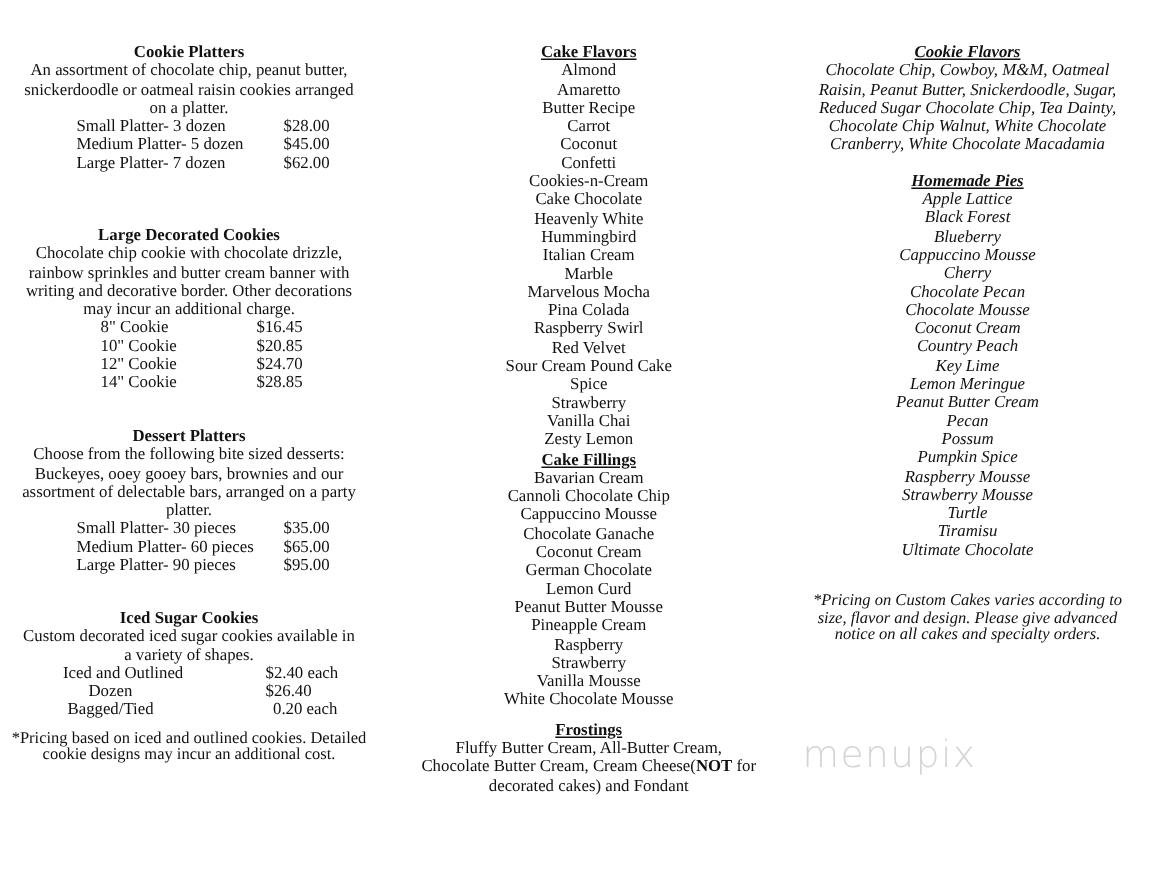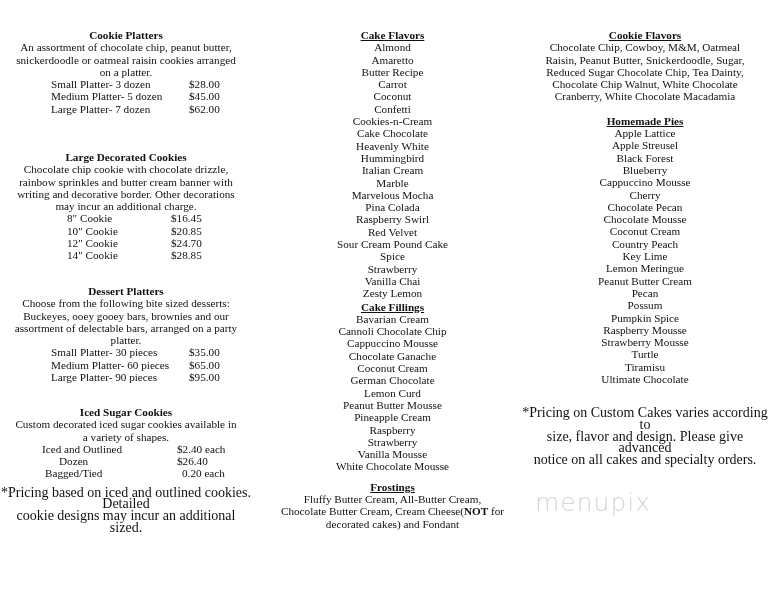--- a/index.html
+++ b/index.html
@@ -4,34 +4,34 @@
   <style>
     html, body { margin: 0; padding: 0; background: #ffffff; }
     body {
       width: 768px; height: 594px; position: relative; overflow: hidden;
       font-family: "Liberation Serif", "DejaVu Serif", serif;
       color: #111111; font-size: 11.2px; line-height: 12.3px;
     }
     .col { position: absolute; top: 29px; text-align: center; }
     .col-left { left: 0; width: 252px; }
     .col-mid { left: 265px; width: 255px; }
-    .col-right { left: 522px; width: 246px; }
+    .col-right { left: 522px; width: 246px; font-style: italic; }
     .h { font-weight: bold; }
     .u { text-decoration: underline; }
     .sect { position: absolute; left: 0; width: 100%; }
     .row { position: relative; height: 12.3px; text-align: left; white-space: nowrap; }
     .row .lbl { position: absolute; }
     .row .pr { position: absolute; }
     .list div { white-space: nowrap; }
     .wm {
       position: absolute; left: 535px; top: 497px;
       font-family: "DejaVu Sans", sans-serif; font-size: 25px; font-weight: 200;
       color: #d4d4d4; letter-spacing: 1px;
     }
-    .note { font-size: 14px; line-height: 11.6px; }
+    .note { font-size: 11px; line-height: 11.6px; }
   </style>
 </head>
 <body>
 
 <div class="col col-left">
 
   <div class="sect" style="top:0">
     <div class="h">Cookie Platters</div>
     <div>An assortment of chocolate chip, peanut butter,</div>
     <div>snickerdoodle or oatmeal raisin cookies arranged</div>
@@ -105,21 +105,21 @@
     <div class="row">
         <span class="lbl" style="left:59px">Dozen</span>
         <span class="pr" style="left:177px">$26.40</span>
       </div>
     <div class="row">
         <span class="lbl" style="left:45px">Bagged/Tied</span>
         <span class="pr" style="left:182px">0.20 each</span>
       </div>
     <div class="note" style="margin-top:7px">
       <div>*Pricing based on iced and outlined cookies. Detailed</div>
-      <div>cookie designs may incur an additional sized.</div>
+      <div>cookie designs may incur an additional cost.</div>
     </div>
   </div>
 </div>
 
 <div class="col col-mid">
   <div class="list">
     <div class="h u">Cake Flavors</div>
     <div>Almond</div>
     <div>Amaretto</div>
     <div>Butter Recipe</div>
@@ -174,21 +174,20 @@
     <div>Chocolate Chip, Cowboy, M&amp;M, Oatmeal</div>
     <div>Raisin, Peanut Butter, Snickerdoodle, Sugar,</div>
     <div>Reduced Sugar Chocolate Chip, Tea Dainty,</div>
     <div>Chocolate Chip Walnut, White Chocolate</div>
     <div>Cranberry, White Chocolate Macadamia</div>
   </div>
 
   <div class="list" style="margin-top:12px">
     <div class="h u">Homemade Pies</div>
     <div>Apple Lattice</div>
-    <div>Apple Streusel</div>
     <div>Black Forest</div>
     <div>Blueberry</div>
     <div>Cappuccino Mousse</div>
     <div>Cherry</div>
     <div>Chocolate Pecan</div>
     <div>Chocolate Mousse</div>
     <div>Coconut Cream</div>
     <div>Country Peach</div>
     <div>Key Lime</div>
     <div>Lemon Meringue</div>

